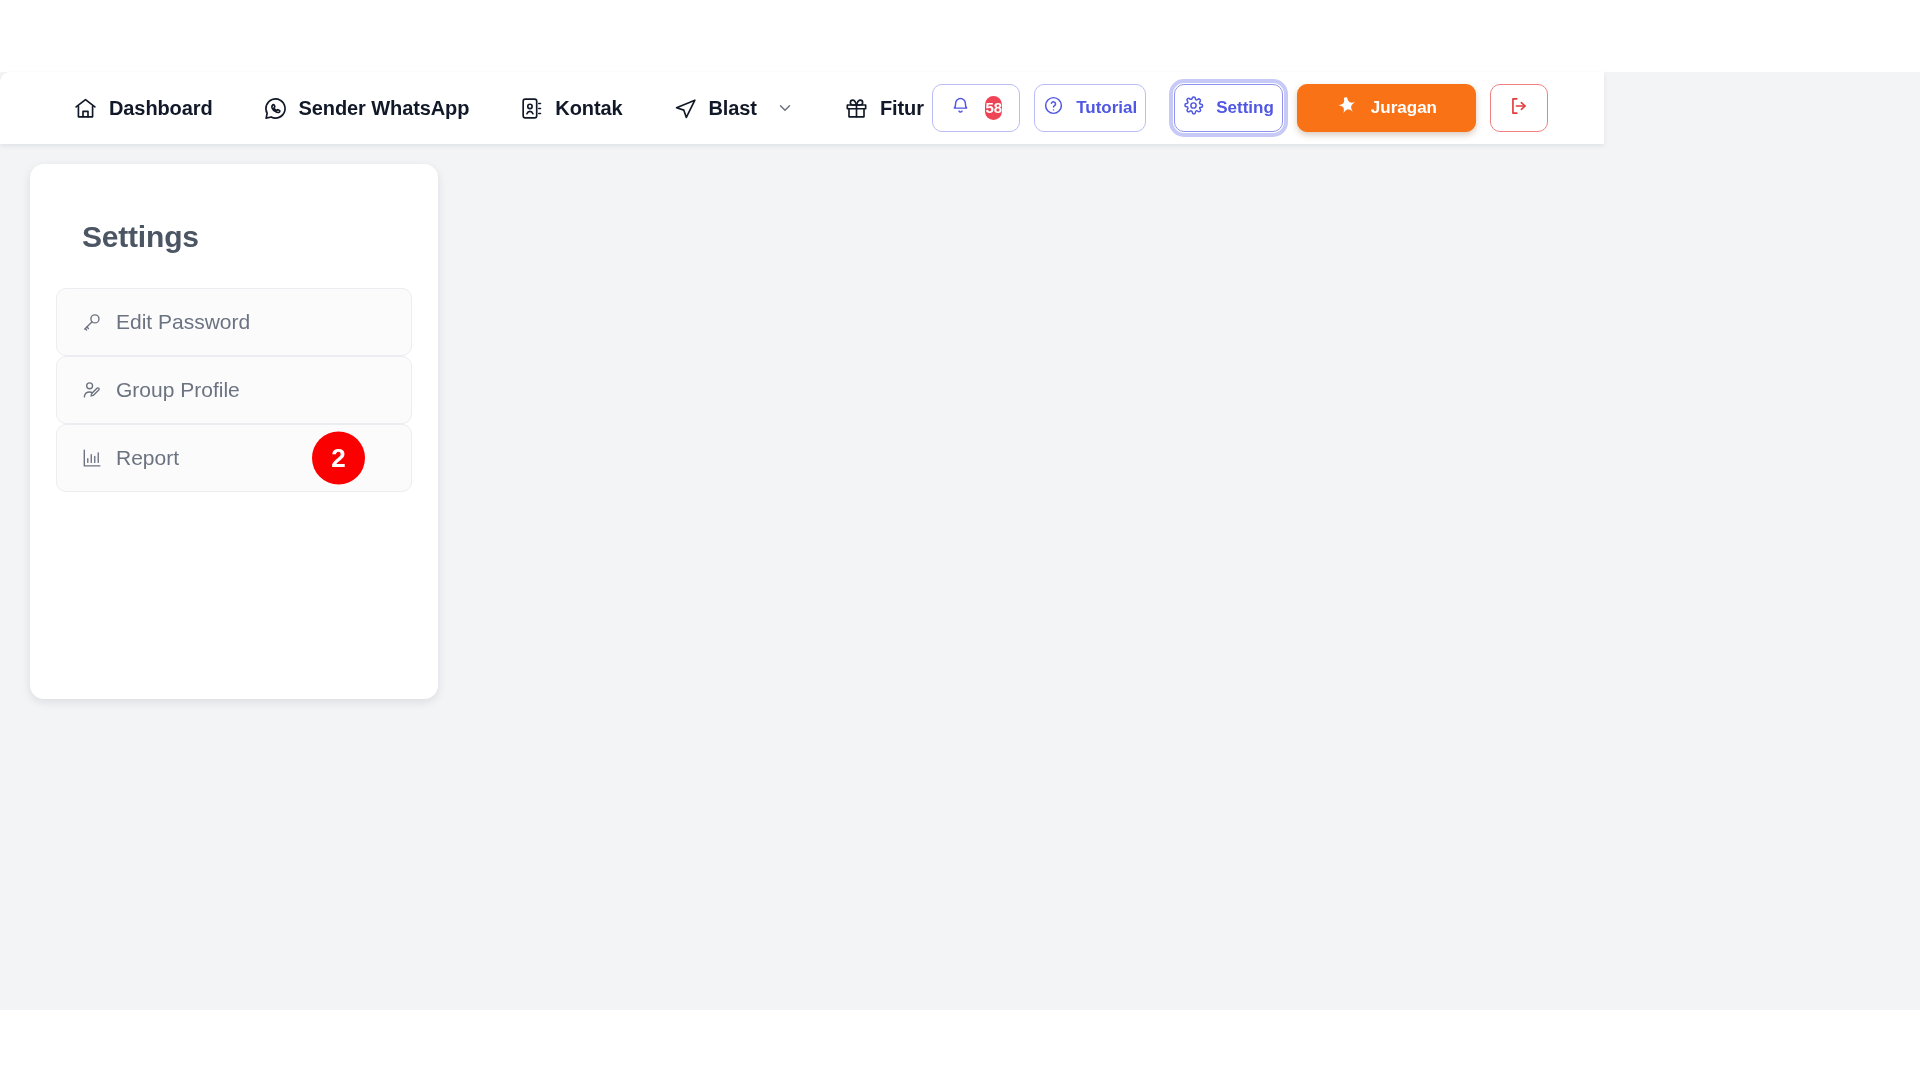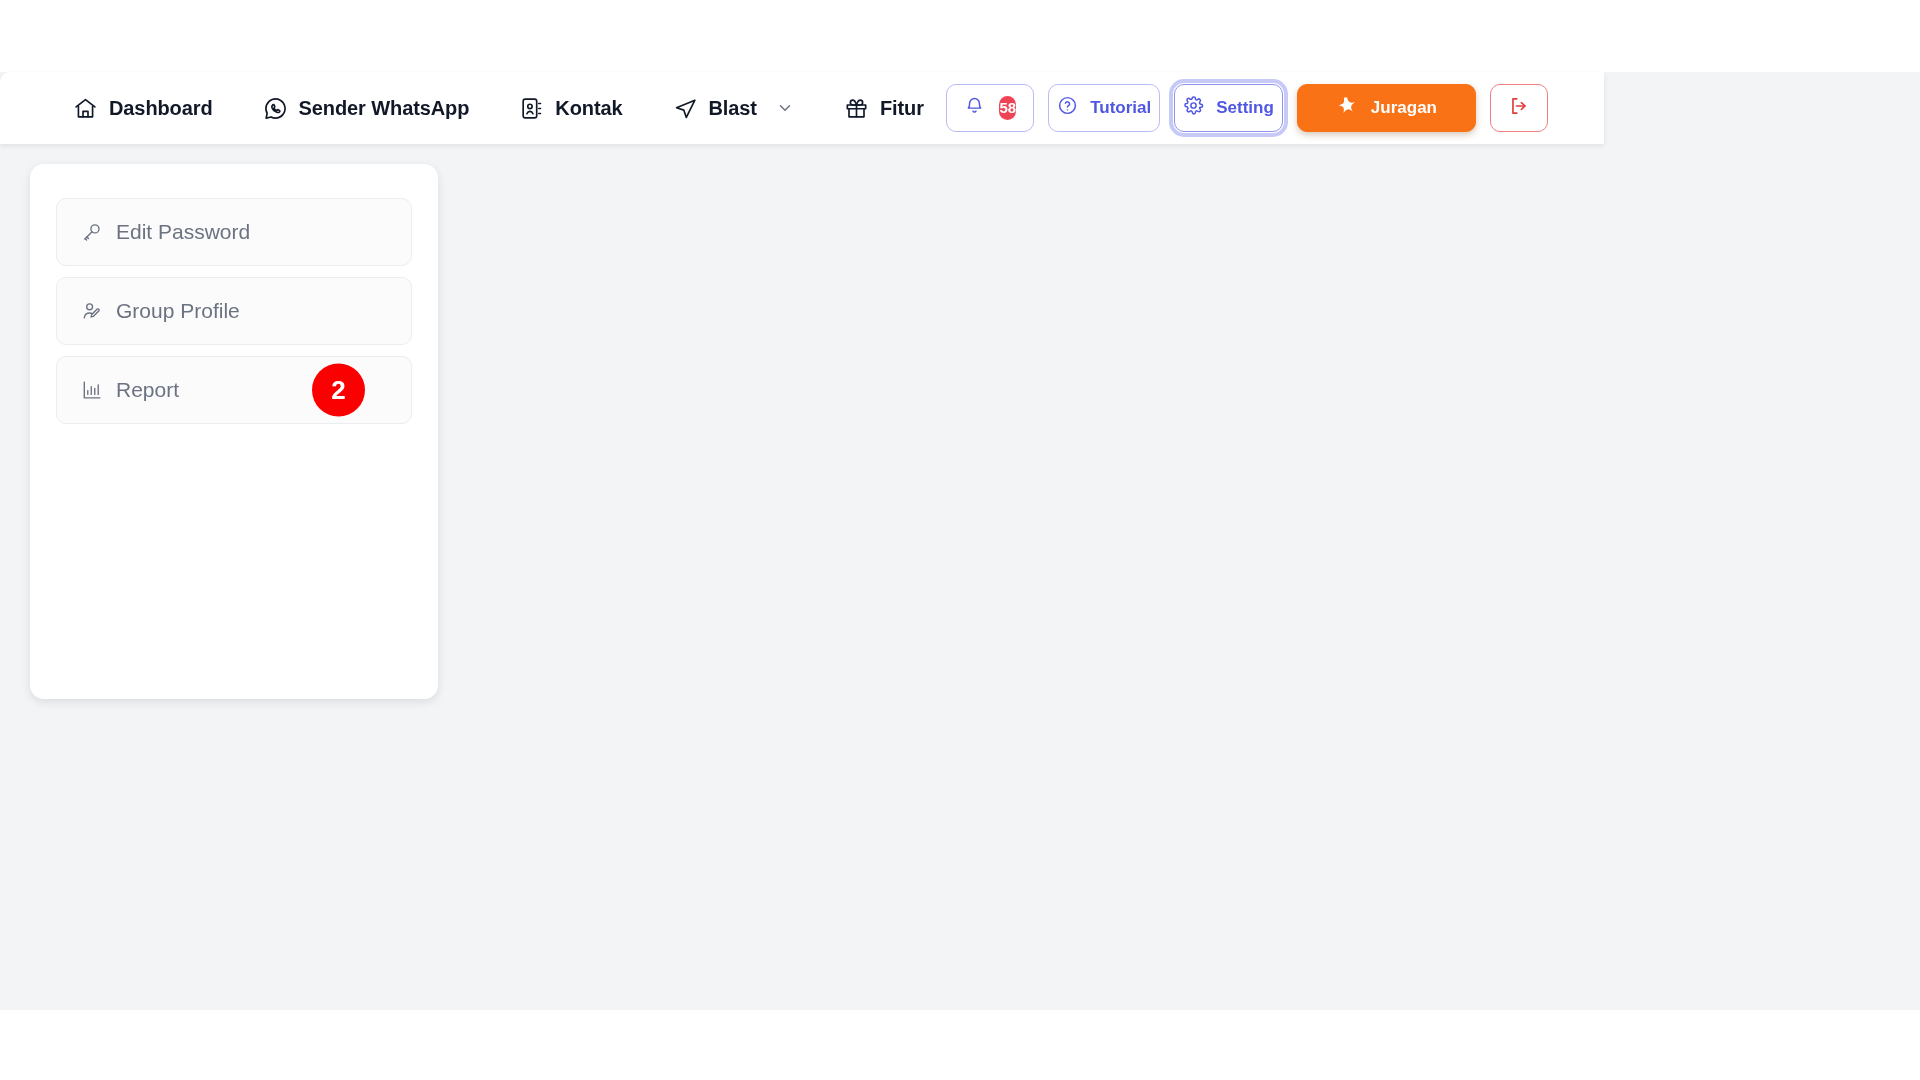--- a/index.html
+++ b/index.html
@@ -102,20 +102,21 @@
     font-size: 15px;
     font-weight: 700;
     padding: 4px 0 5px;
     line-height: 1;
   }
 
   .pill.focused {
     outline: 4px solid #c7c9f7;
     outline-offset: 1px;
     border-color: #8f95ef;
+    margin-left: 14px;
   }
 
   .pill.primary {
     background: #f97316;
     border-color: #f97316;
     color: #ffffff;
     padding: 0 38px;
     gap: 13px;
     box-shadow: 0 3px 6px rgba(120, 70, 20, 0.28);
   }
@@ -146,21 +147,20 @@
     font-weight: 700;
     color: #4b5563;
     padding: 56px 0 0 26px;
     letter-spacing: -0.2px;
   }
 
   .menu-list {
     margin-top: 34px;
     display: flex;
     flex-direction: column;
-    gap: 11px;
   }
 
   .menu-item {
     position: relative;
     height: 68px;
     border: 1.4px solid #ebedf0;
     border-radius: 10px;
     background: #fbfbfc;
     display: flex;
     align-items: center;
@@ -316,20 +316,21 @@
             <path d="M18.2 12H9.2"></path>
           </svg>
         </span>
       </div>
 
     </div>
   </div>
 
   <div class="settings-card">
 
+    <div class="card-title">Settings</div>
 
     <div class="menu-list">
 
       <div class="menu-item">
         <span class="ico">
           <svg width="22" height="22" viewBox="0 0 24 24" fill="none" stroke="#6b7280" stroke-width="1.5" stroke-linecap="round" stroke-linejoin="round">
             <circle cx="15.2" cy="8.6" r="4.4"></circle>
             <path d="M12.1 11.8 4.2 19.7"></path>
             <path d="m6.4 17.5 1.7 1.7"></path>
             <path d="m4.6 19.3 1.5 1.5"></path>

